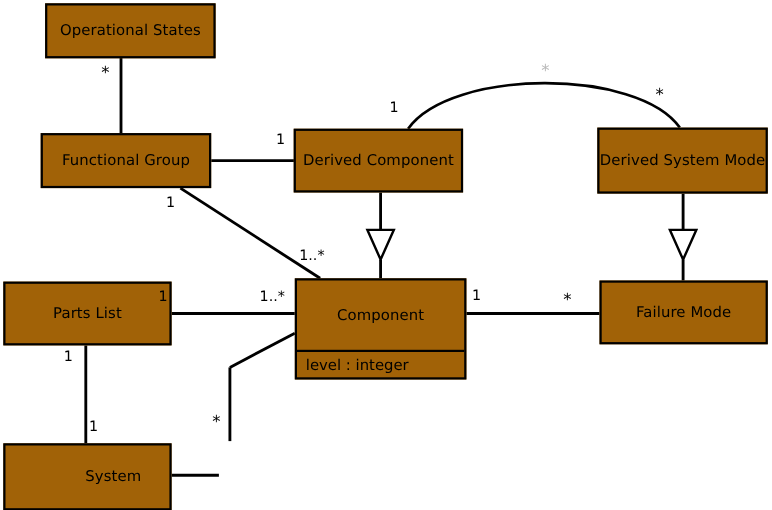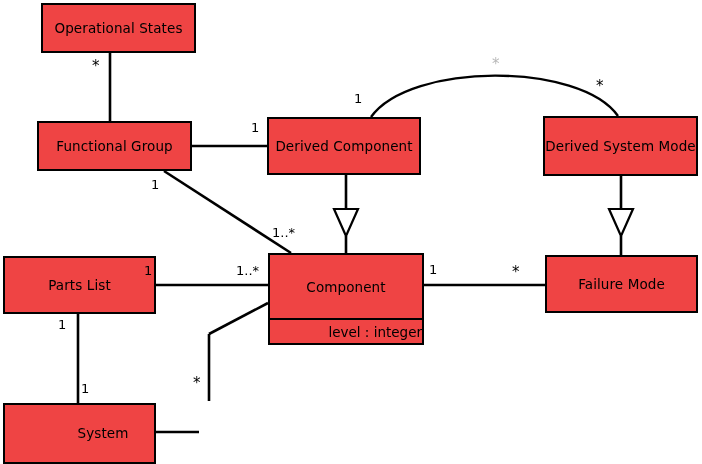--- a/index.html
+++ b/index.html
@@ -12,38 +12,38 @@
     width: 702px;
     height: 464px;
     background: #ffffff;
     overflow: hidden;
     font-family: "DejaVu Sans", sans-serif;
   }
   .uml-box {
     position: absolute;
     box-sizing: border-box;
     border: 2px solid #000000;
-    background: #ef4444;
+    background: #a16207;
     z-index: 3;
   }
   .uml-box .name-compartment {
     display: flex;
     align-items: center;
     justify-content: center;
     width: 100%;
     box-sizing: border-box;
   }
   .uml-box .attr-compartment {
     display: flex;
     align-items: center;
-    justify-content: flex-end;
+    justify-content: flex-start;
     width: 100%;
     box-sizing: border-box;
     border-top: 2px solid #000000;
-    padding-left: 20px;
+    padding-left: 8px;
   }
   .cls-label {
     font-size: 13.5px;
     color: #000000;
     white-space: nowrap;
     letter-spacing: 0.1px;
   }
   .attr-label {
     font-size: 13.5px;
     color: #000000;

